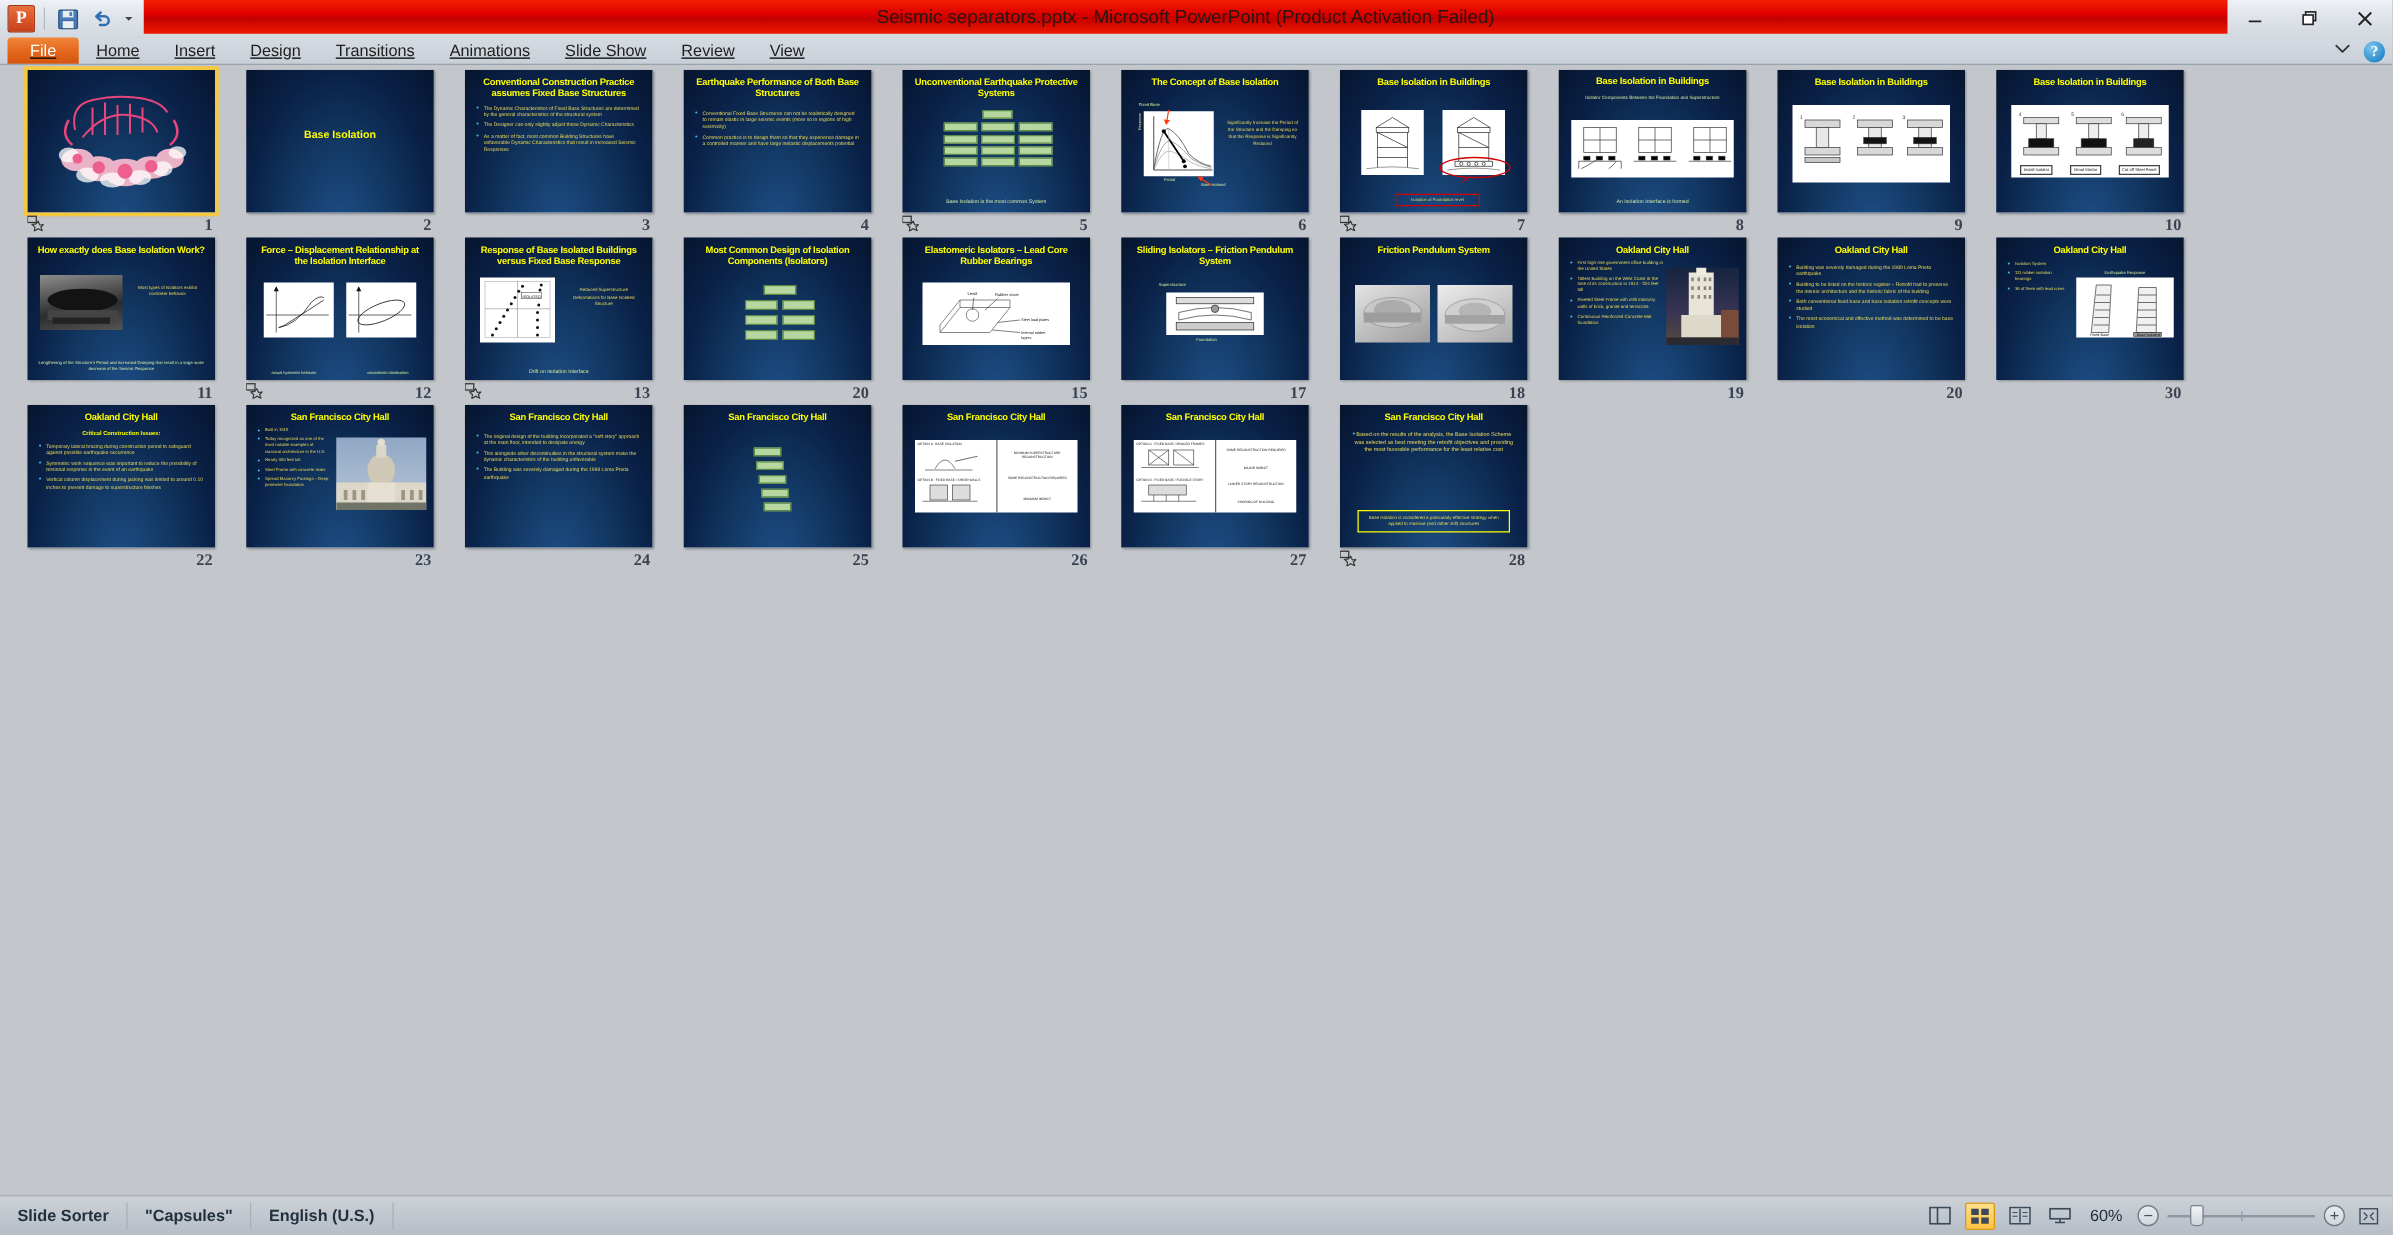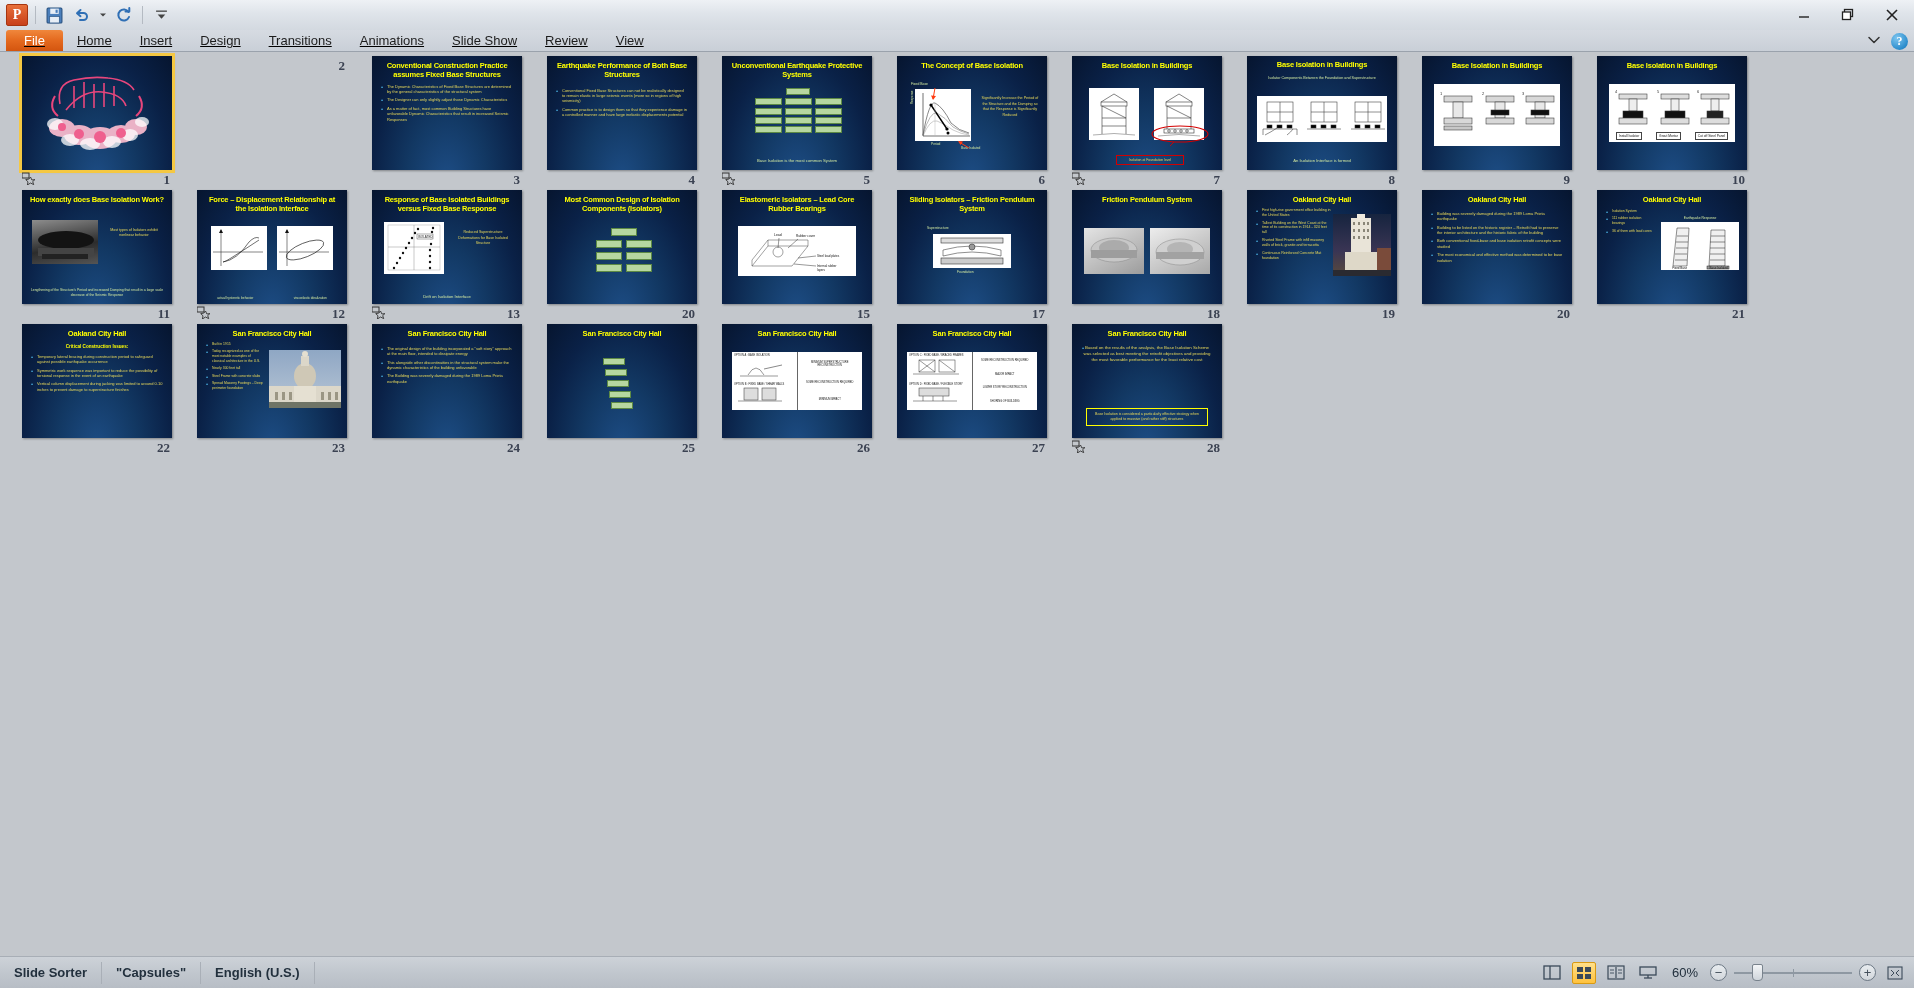--- a/index.html
+++ b/index.html
@@ -259,20 +259,23 @@
     </div>
     <div class="sep-v"></div>
     <div class="qat-btn">
       <svg width="13" height="13" viewBox="0 0 12 12">
         <line x1="1" y1="2" x2="11" y2="2" stroke="#444" stroke-width="1.2"></line>
         <path d="M2.5 5l3.5 4 3.5-4z" fill="#444"></path>
       </svg>
     </div>
   </div>
 
+  <div class="title-band">
+    <div class="title-text">Seismic separators.pptx  -  Microsoft PowerPoint (Product Activation Failed)</div>
+  </div>
 
   <div class="wincontrols">
     <div class="wc">
       <svg width="14" height="14" viewBox="0 0 14 14">
           <line x1="2" y1="9" x2="12" y2="9" stroke="#222" stroke-width="1.4"></line>
         </svg>
     </div>
     <div class="wc">
       <svg width="16" height="16" viewBox="0 0 16 16">
         <rect x="4.5" y="2.5" width="8" height="7" fill="none" stroke="#222" stroke-width="1.3"></rect>
@@ -352,20 +355,23 @@
                 <path d="M8.5 5l1.4 3 3-.4-2.2 2 1 3-3.2-1.6L5.4 13l.6-3.2L3.7 7.6l3.1-.5z" fill="none" stroke="#333" stroke-width=".9"></path>
               </svg>
         </span>
         <span class="slide-num">1</span>
       </div>
     </div>
       </div>
 
     <div class="cell">
         <div class="cell-inner">
+      <div class="thumb">
+        <div style="position:absolute;top:46px;left:0;width:100%" class="bigtitle">Base Isolation</div>
+      </div>
       <div class="meta">
         <span class="slide-num">2</span>
       </div>
     </div>
       </div>
 
     <div class="cell">
         <div class="cell-inner">
       <div class="thumb">
         <div class="s-title">Conventional Construction Practice assumes Fixed Base Structures</div>
@@ -932,21 +938,21 @@
               <rect x="2" y="42" width="22" height="3" fill="#999"></rect>
             </g>
           </svg>
           <div style="position:absolute;bottom:0;left:0;width:100%;display:flex;justify-content:space-around;font-size:3px;color:#111">
             <span>Fixed Base</span>
             <span>Base Isolated</span>
           </div>
         </div>
       </div>
       <div class="meta">
-        <span class="slide-num">21</span>
+        <span class="slide-num">30</span>
       </div>
     </div>
       </div>
 
     <div class="cell">
         <div class="cell-inner">
       <div class="thumb">
         <div class="s-title">Oakland City Hall</div>
         <div style="text-align:center;color:#ffff00;font-size:4.6px;font-weight:bold;padding-top:5px">Critical Construction Issues:</div>
         <ul class="s-bullets" style="padding-top:5px">

